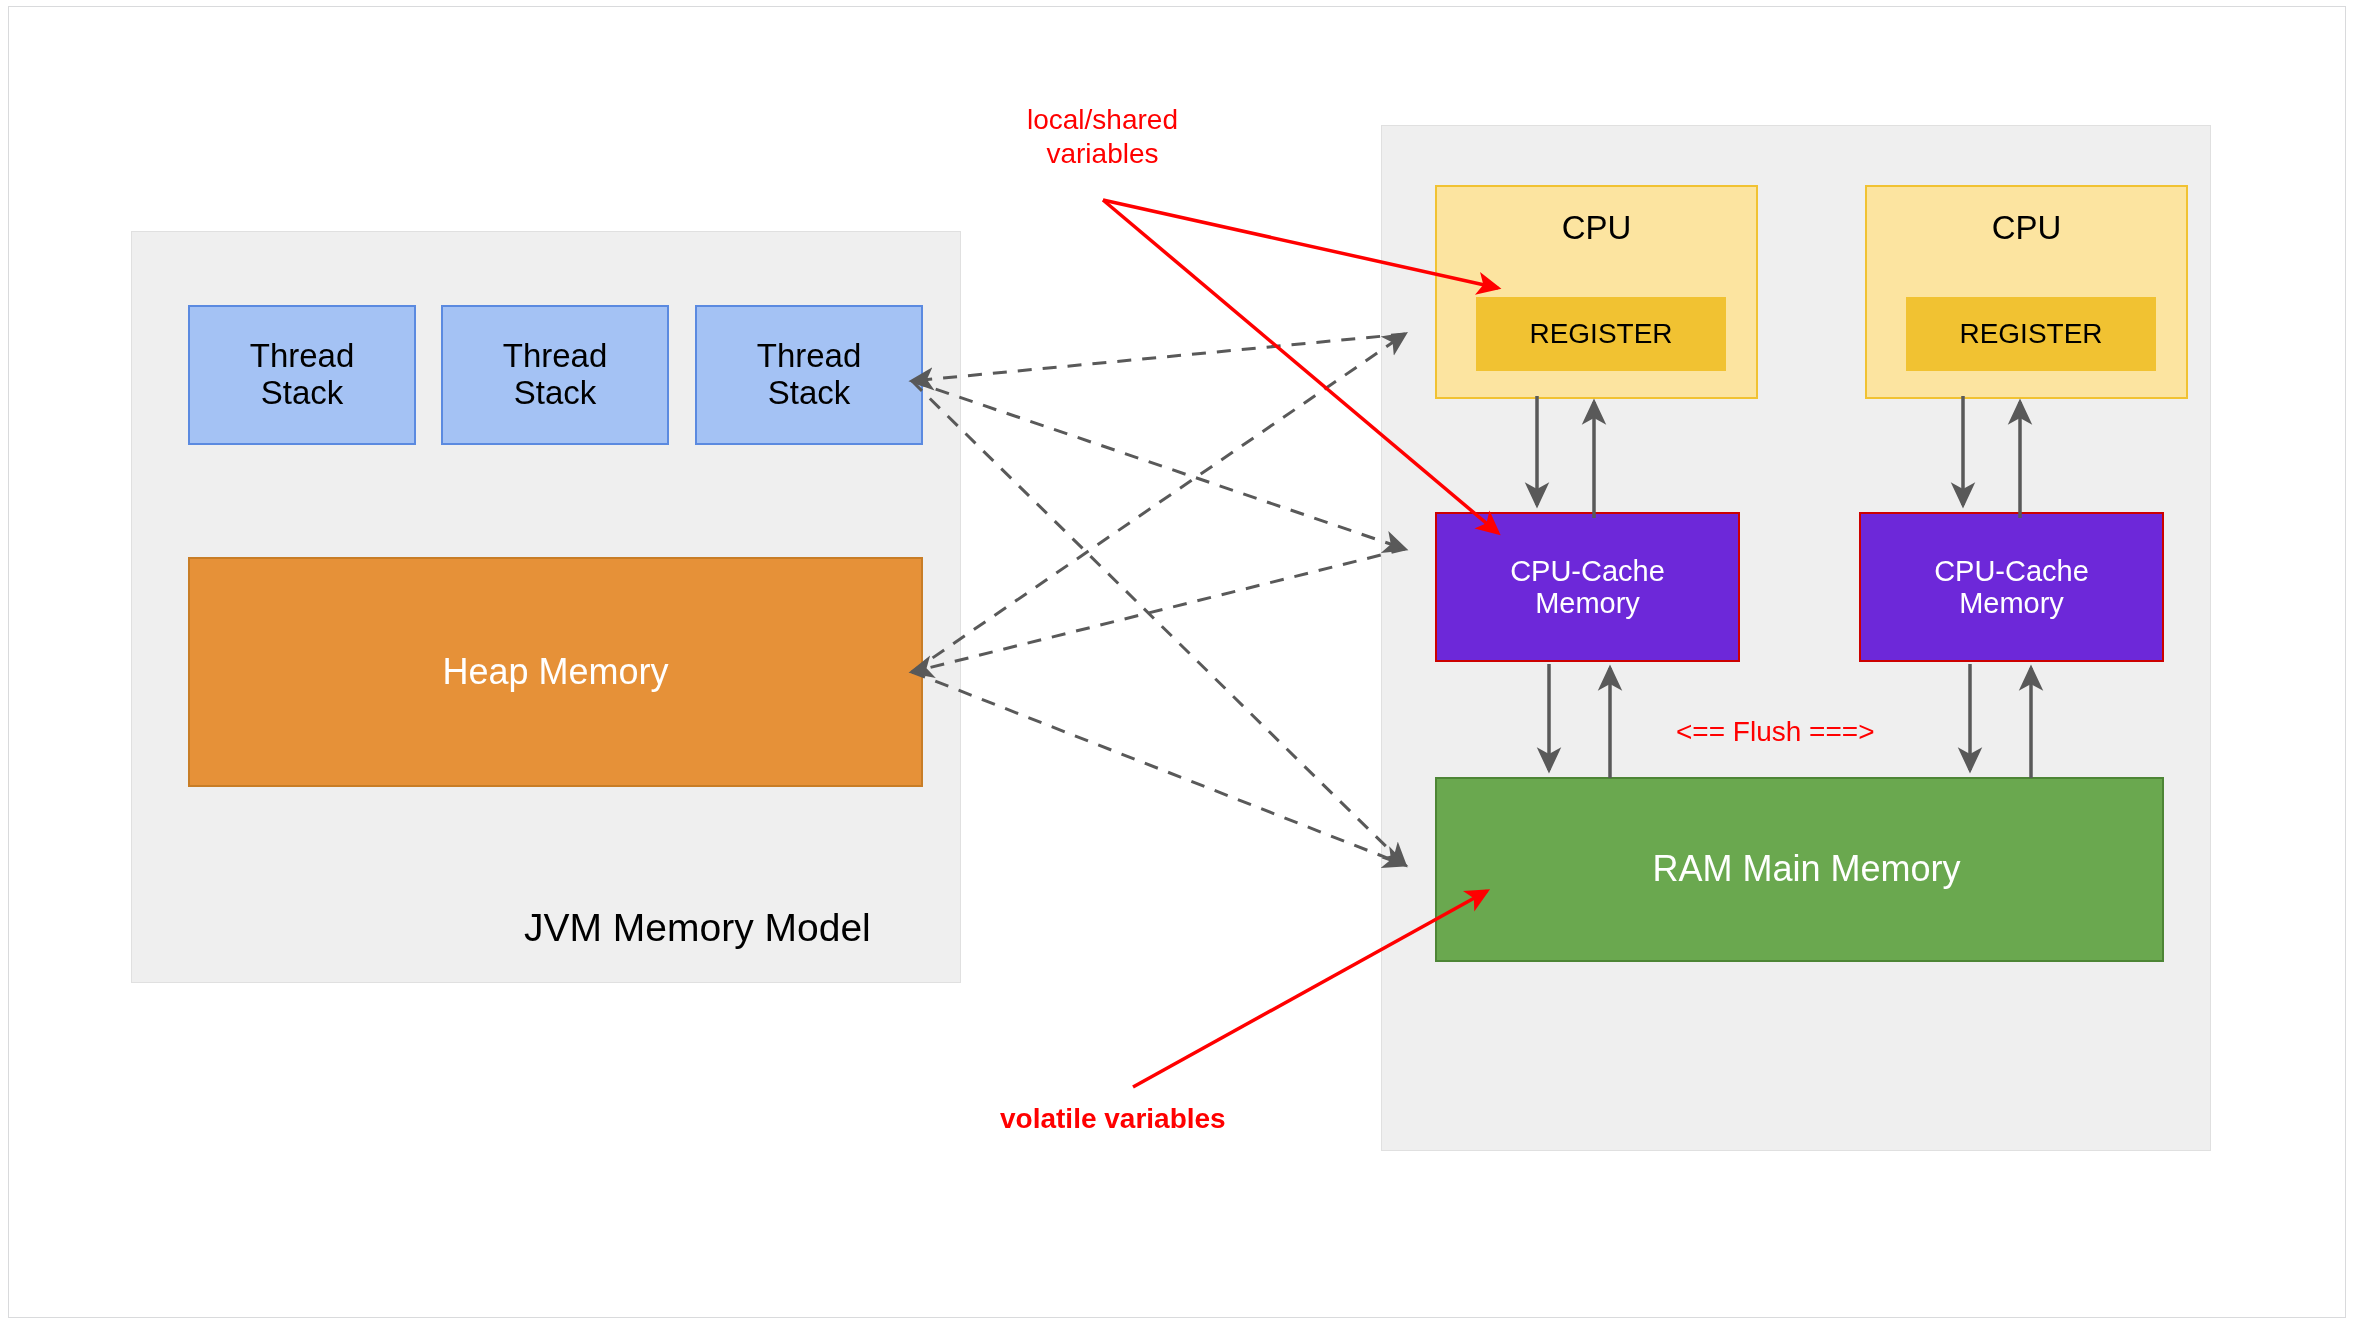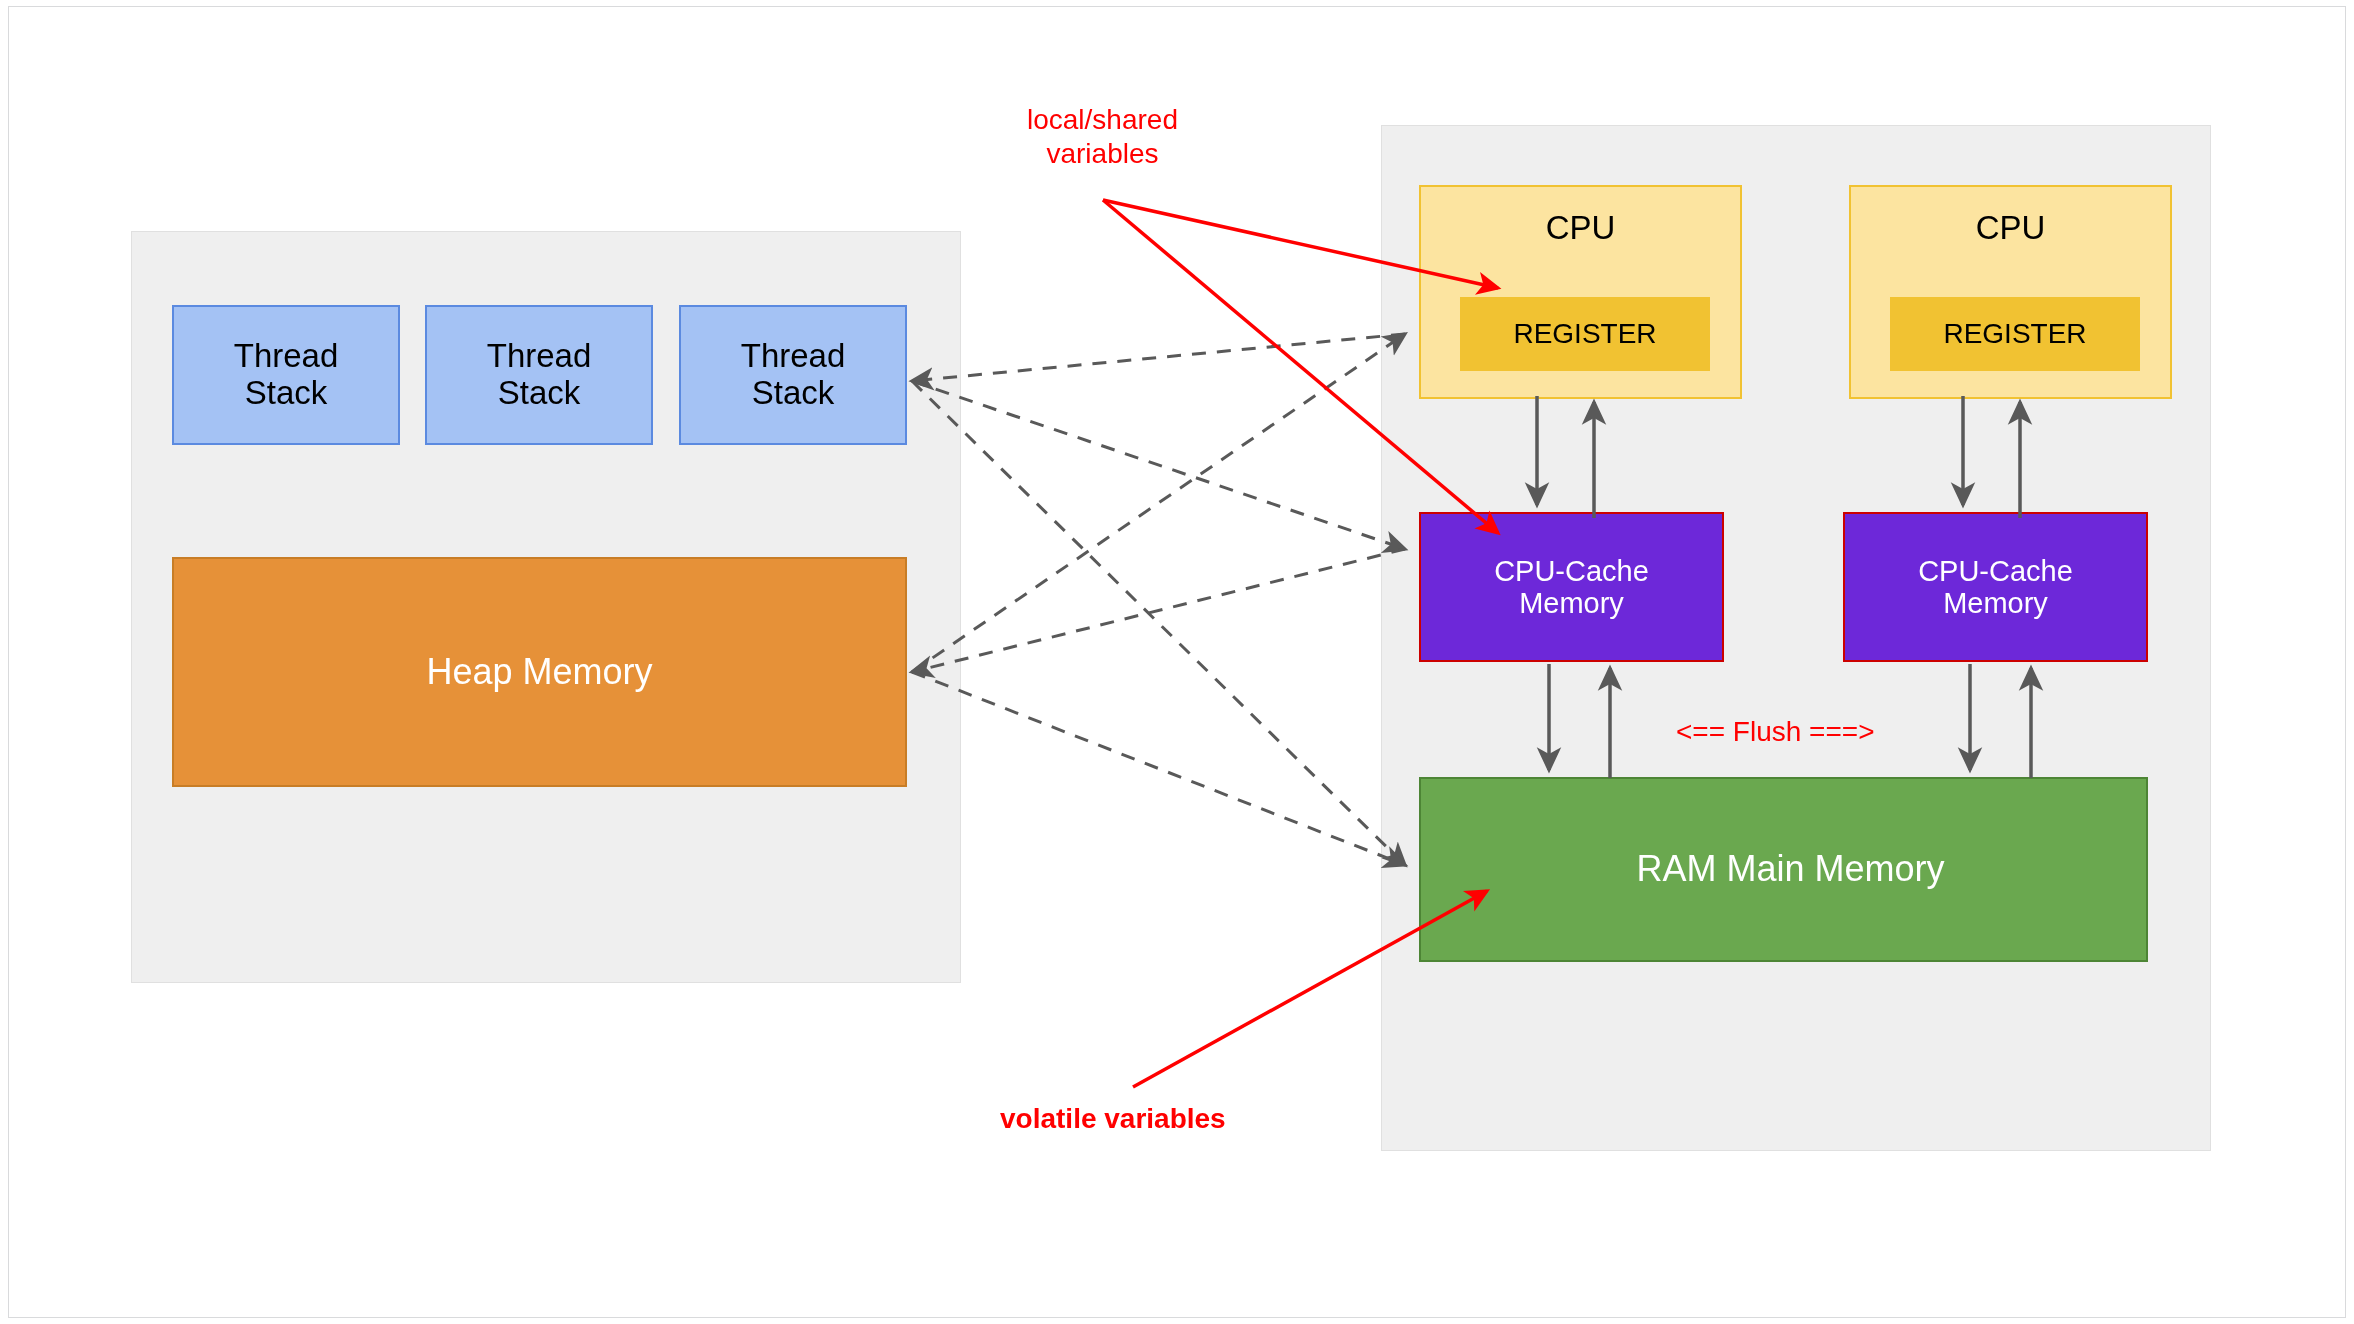--- a/index.html
+++ b/index.html
@@ -47,20 +47,21 @@
   }
 
   .box {
     position: absolute;
     box-sizing: border-box;
     display: flex;
     align-items: center;
     justify-content: center;
     text-align: center;
     line-height: 1.12;
+    margin-left: 16px;
   }
 
   .thread-stack {
     background: #a4c2f4;
     border: 2px solid #5b8ae0;
     color: #000000;
     font-size: 33px;
   }
   .heap {
     background: #e69138;
@@ -145,20 +146,21 @@
 Stack</div>
 
   <div class="box thread-stack" style="left: 425px; top: 305px; width: 228px; height: 140px; white-space: pre-line;">Thread
 Stack</div>
 
   <div class="box thread-stack" style="left: 679px; top: 305px; width: 228px; height: 140px; white-space: pre-line;">Thread
 Stack</div>
 
   <div class="box heap" style="left:172px; top:557px; width:735px; height:230px;">Heap Memory</div>
 
+  <div class="panel-title" style="left:524px; top:908px;">JVM Memory Model</div>
 
   <div class="panel" style="left:1381px; top:125px; width:830px; height:1026px;">
   </div>
 
   <div class="box cpu" style="left:1419px; top:185px; width:323px; height:214px;">
     <div class="cpu-label">CPU</div>
     <div class="register" style="left:39px; top:110px; width:250px; height:74px;">REGISTER</div>
   </div>
 
   <div class="box cache" style="left: 1419px; top: 512px; width: 305px; height: 150px; white-space: pre-line;">CPU-Cache

